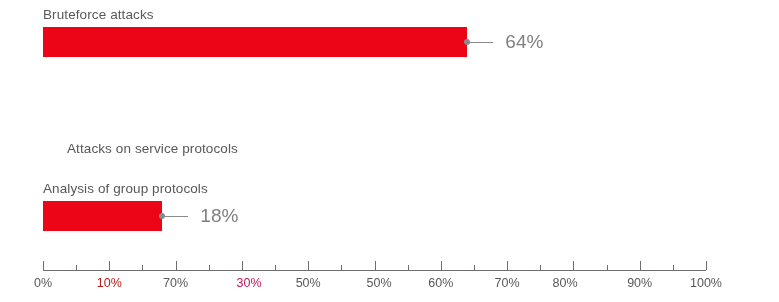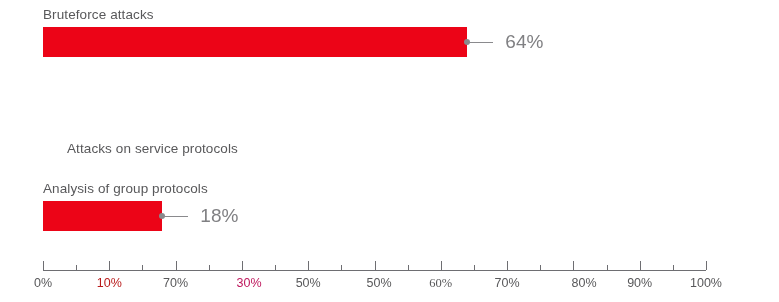--- a/index.html
+++ b/index.html
@@ -184,25 +184,25 @@
         <div class="tick-label" style="left: 109.3px; color: #b91c1c;">10%</div>
         <div class="tick major" style="left: 175.6px; background: rgb(110, 110, 114);"></div>
         <div class="tick-label" style="left: 175.6px; color: rgb(88, 88, 90);">70%</div>
         <div class="tick major" style="left: 241.9px; background: rgb(110, 110, 114);"></div>
         <div class="tick-label" style="left: 249px; color: #be185d; text-align: right;">30%</div>
         <div class="tick major" style="left: 308.2px; background: rgb(110, 110, 114);"></div>
         <div class="tick-label" style="left: 308.2px; color: rgb(88, 88, 90);">50%</div>
         <div class="tick major" style="left: 374.5px; background: rgb(110, 110, 114);"></div>
         <div class="tick-label" style="left: 379px; color: rgb(88, 88, 90);">50%</div>
         <div class="tick major" style="left: 440.8px; background: rgb(110, 110, 114);"></div>
-        <div class="tick-label" style="left: 440.8px; color: rgb(88, 88, 90); font-family: Liberation Serif, serif;">60%</div>
+        <div class="tick-label" style="left: 440.8px; color: rgb(88, 88, 90);">60%</div>
         <div class="tick major" style="left: 507.1px; background: rgb(110, 110, 114);"></div>
         <div class="tick-label" style="left: 507.1px; color: rgb(88, 88, 90);">70%</div>
         <div class="tick major" style="left: 573.4px; background: rgb(110, 110, 114);"></div>
-        <div class="tick-label" style="left: 584px; color: rgb(88, 88, 90);">80%</div>
+        <div class="tick-label" style="left: 565px; color: rgb(88, 88, 90);">80%</div>
         <div class="tick major" style="left: 639.7px; background: rgb(110, 110, 114);"></div>
         <div class="tick-label" style="left: 639.7px; color: rgb(88, 88, 90);">90%</div>
         <div class="tick major" style="left: 706px; background: rgb(110, 110, 114);"></div>
         <div class="tick-label" style="left: 706px; color: rgb(88, 88, 90);">100%</div>
         <div class="tick minor" style="left: 76.15px; background: rgb(110, 110, 114);"></div>
         <div class="tick minor" style="left: 142.45px; background: rgb(110, 110, 114);"></div>
         <div class="tick minor" style="left: 208.75px; background: rgb(110, 110, 114);"></div>
         <div class="tick minor" style="left: 275.05px; background: rgb(110, 110, 114);"></div>
         <div class="tick minor" style="left: 341.35px; background: rgb(110, 110, 114);"></div>
         <div class="tick minor" style="left: 407.65px; background: rgb(110, 110, 114);"></div>

